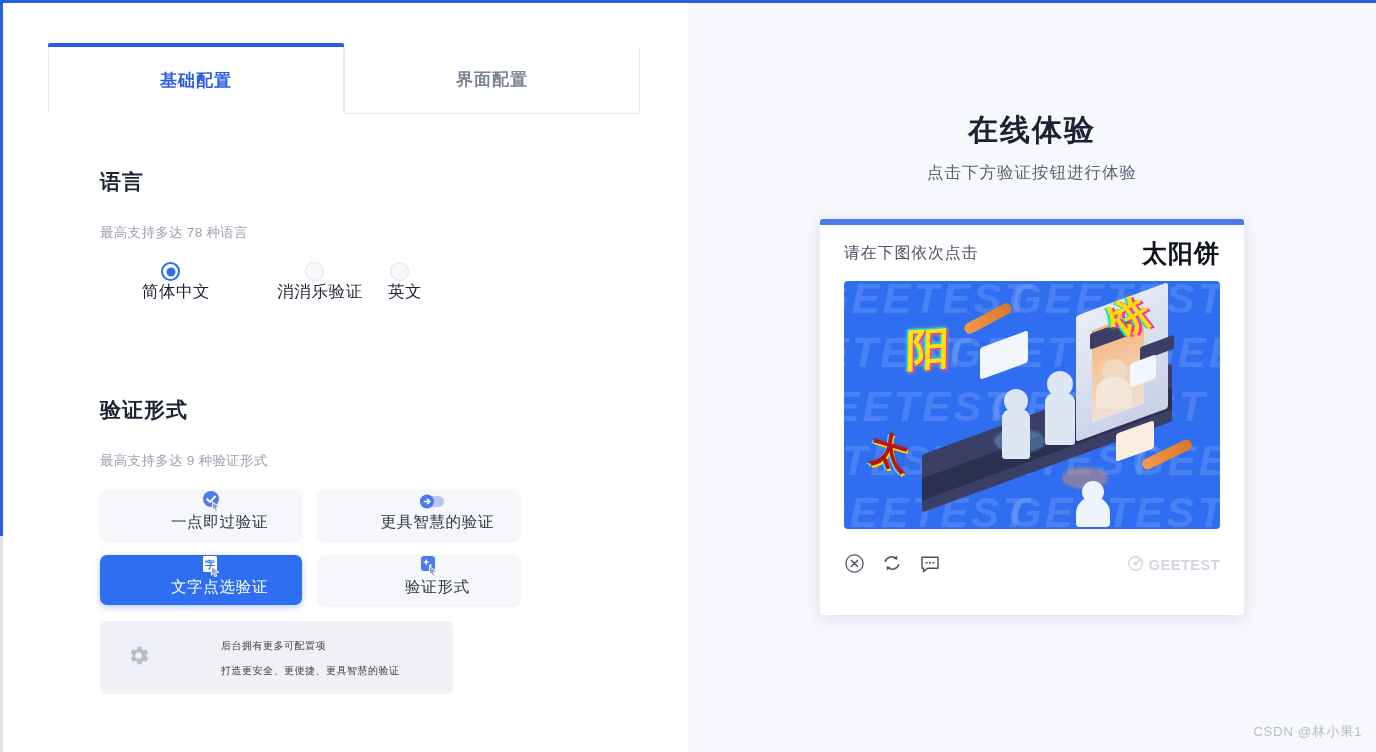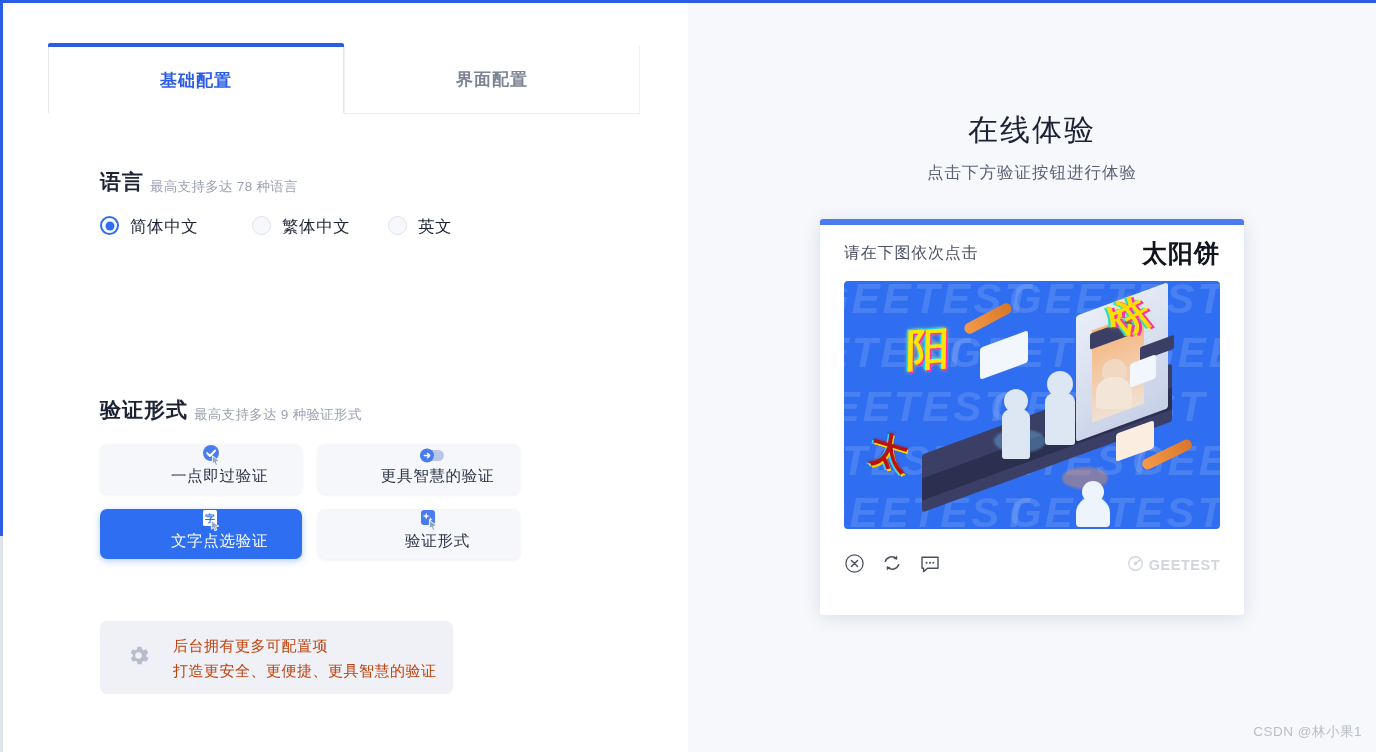--- a/index.html
+++ b/index.html
@@ -117,44 +117,47 @@
     z-index: 3;
   }
 
   
   .section {
     position: absolute;
     left: 100px;
   }
   .sec-title-row {
     display: flex;
-    align-items: flex-end;
-    gap: 6px;
+    align-items: flex-start;
+    gap: 28px;
     margin-bottom: 20px;
+    flex-direction: column;
   }
   .sec-title {
     font-size: 21px;
     color: #1c2333;
     font-weight: 700;
     letter-spacing: 1px;
   }
   .sec-sub {
     font-size: 13.5px;
     color: #9aa2b1;
     letter-spacing: 0.3px;
   }
 
   
   .radio-row {
     display: flex;
     align-items: center;
   }
   .radio-item {
     display: flex;
+    align-items: center;
     cursor: pointer;
+    flex-direction: column;
   }
   .radio-box {
     width: 19px;
     height: 19px;
     border-radius: 50%;
     box-sizing: border-box;
     flex: none;
     margin-right: 11px;
   }
   .radio-on {
@@ -224,41 +227,42 @@
     height: 73px;
     background: #eff1f6;
     border-radius: 7px;
     display: flex;
     align-items: center;
     padding-left: 26px;
     box-sizing: border-box;
   }
   .note-text { margin-left: 22px; }
   .note-line {
-    font-size: 15px;
-    color: #c2410c;
+    font-size: 10px;
+    color: #404040;
     line-height: 25px;
     letter-spacing: 0.5px;
     white-space: nowrap;
+    margin-left: 48px;
   }
 
   
   .right-panel {
     width: 688px;
     height: 752px;
     background: #f6f8fc;
     position: relative;
   }
   .exp-title {
     position: absolute;
     top: 110px;
     width: 100%;
     text-align: center;
     font-size: 30px;
-    font-weight: 400;
+    font-weight: 700;
     color: #1a2233;
     letter-spacing: 2px;
   }
   .exp-sub {
     position: absolute;
     top: 162px;
     width: 100%;
     text-align: center;
     font-size: 16.5px;
     color: #5a6274;
@@ -507,21 +511,21 @@
         <span class="sec-title">语言</span>
         <span class="sec-sub">最高支持多达 78 种语言</span>
       </div>
       <div class="radio-row">
         <div class="radio-item" style="width:152px;">
           <span class="radio-box radio-on"></span>
           <span class="radio-label">简体中文</span>
         </div>
         <div class="radio-item" style="width:136px;">
           <span class="radio-box radio-off"></span>
-          <span class="radio-label">繁体中文</span>
+          <span class="radio-label">消消乐验证</span>
         </div>
         <div class="radio-item">
           <span class="radio-box radio-off"></span>
           <span class="radio-label">英文</span>
         </div>
       </div>
     </div>
 
 
     <div class="section" style="top:396px;">

